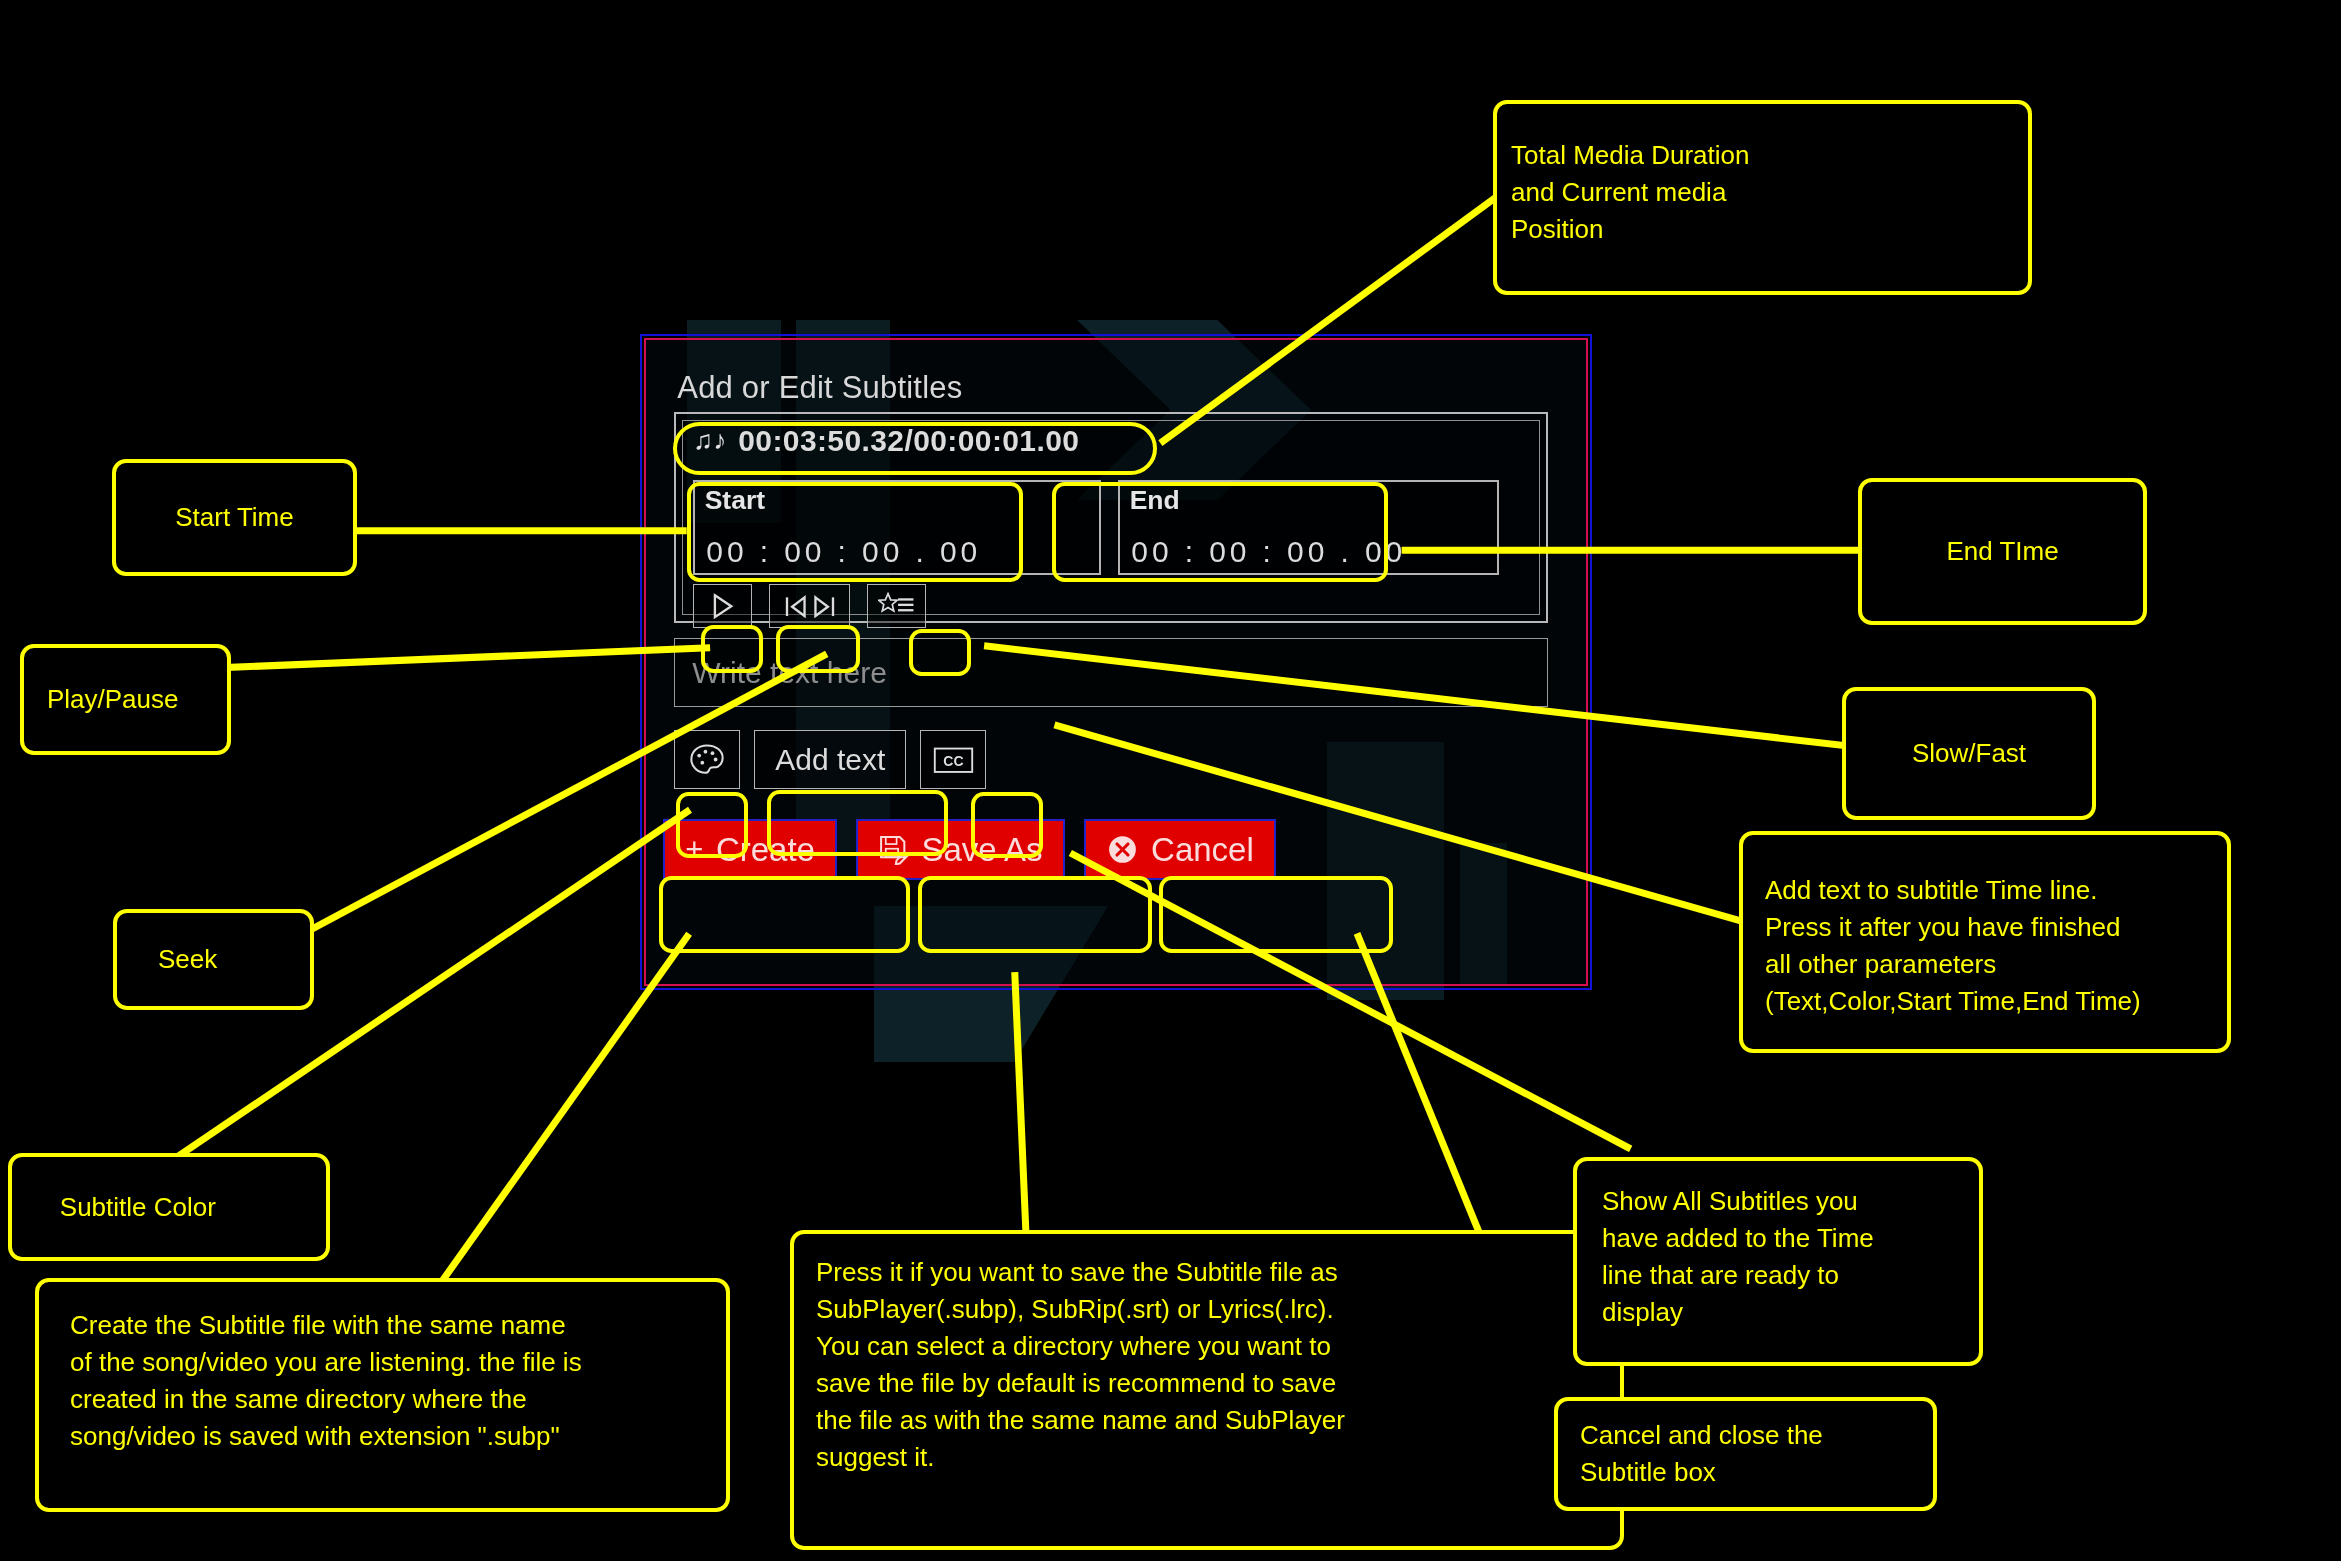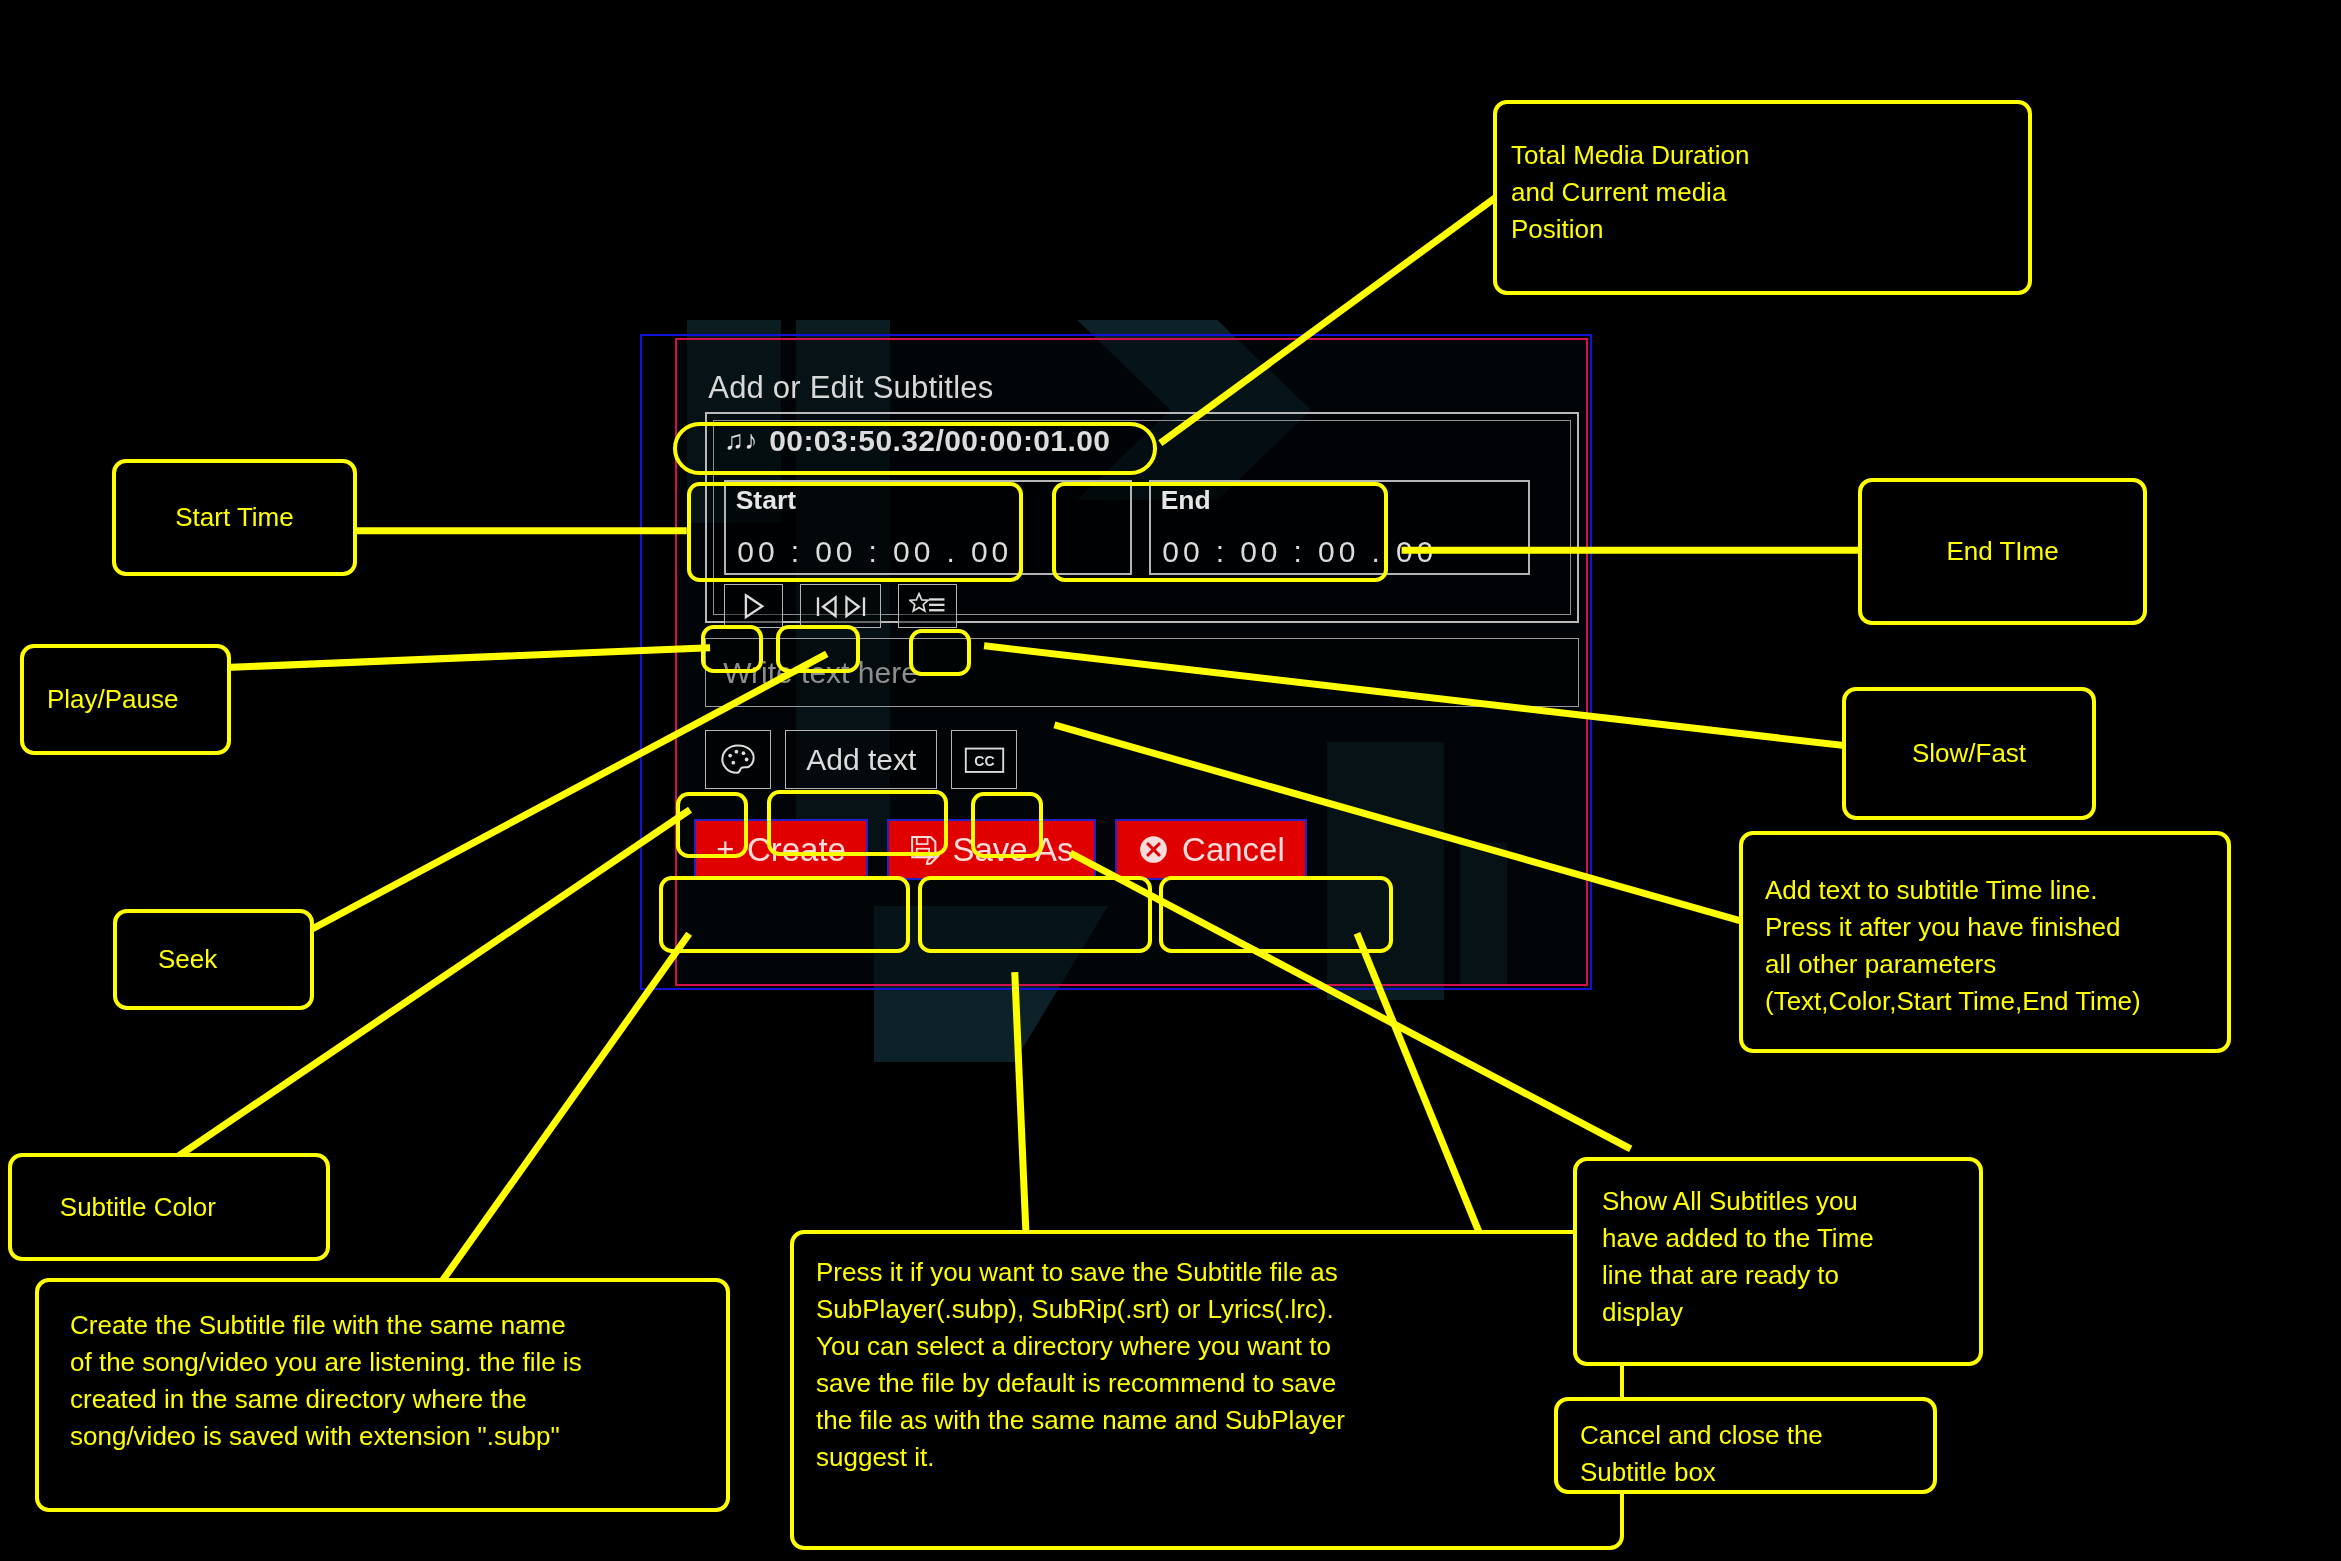--- a/index.html
+++ b/index.html
@@ -19,21 +19,20 @@
   #dialog {
     position: absolute;
     left: 640px; top: 334px; width: 952px; height: 656px;
     border: 2.3px solid #1313d8;
     background: transparent;
   }
   #dialog-inner {
     position: absolute; inset: 2.3px;
     border: 2.3px solid #d41050;
     background: rgba(2,10,12,0.55);
-    margin-left: 31px;
   }
 
   .dlg-title {
     position: absolute; left: 31px; top: 30px;
     font-size: 31px; color: #d8d8d8; letter-spacing: 0.2px;
     white-space: nowrap;
   }
 
   
   .group-box {
@@ -353,19 +352,19 @@
 suggest it.</p>
   </div>
 
   <div class="callout" style="left:1573px;top:1157px;width:410px;height:209px;padding-left:25px;padding-top:22px;">
     <p>Show All Subtitles you
 have added to the Time
 line that are ready to
 display</p>
   </div>
 
-  <div class="callout" style="left:1554px;top:1397px;width:383px;height:97px;padding-left:22px;padding-top:15.6px;">
+  <div class="callout" style="left:1554px;top:1397px;width:383px;height:114px;padding-left:22px;padding-top:15.6px;">
     <p>Cancel and close the
 Subtitle box</p>
   </div>
 
 </div>
 
 
 </body></html>

